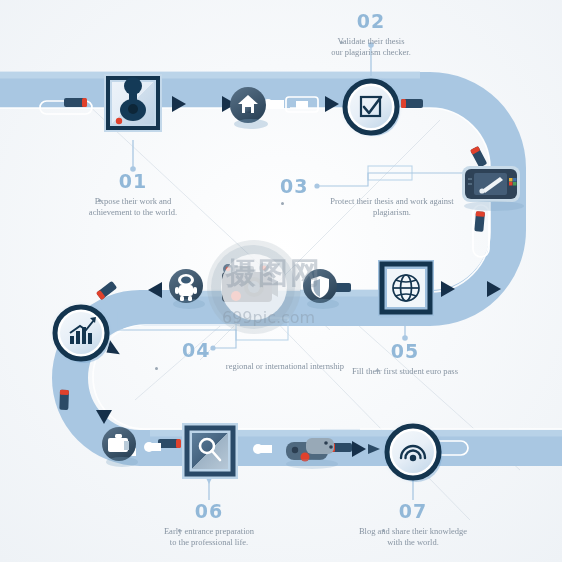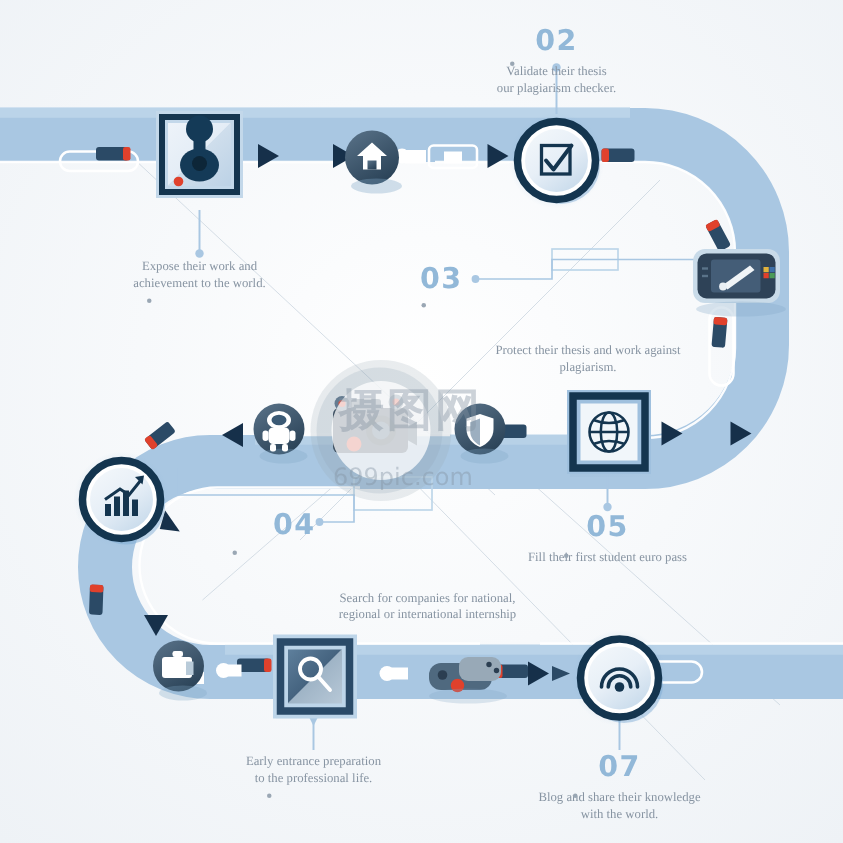--- a/index.html
+++ b/index.html
@@ -68,21 +68,20 @@
     line-height:1;
   }
   .inline-desc{
     position:absolute;
     width:190px;
     text-align:center;
     font-family:"Liberation Serif", serif;
     font-size:8.5px;
     line-height:1.32;
     color:#8794a2;
-    margin-top:32px;
   }
   
   .wm-cjk{
     position:absolute;
     left:226px;
     top:253px;
     font-family:Liberation Serif, serif;
     font-size:30px;
     font-weight:bold;
     color:rgba(130,145,160,0.40);
@@ -466,59 +465,60 @@
       </g>
     </g>
   </svg>
 
   <div class="wm-ring"></div>
   <div class="wm-ring2"></div>
   <div class="wm-cjk">摄图网</div>
   <div class="wm-url">699pic.com</div>
 
   <div class="step-text" style="left:33px; top:172px;">
+    <div class="step-num">01</div>
     <div class="step-desc">
       <div>Expose their work and</div>
       <div>achievement to the world.</div>
     </div>
   </div>
   <div class="bullet" style="left:98px; top:199px;"></div>
 
-  <div class="step-text" style="left:271px; top:18px;">
+  <div class="step-text" style="left:271px; top:12px;">
     <div class="step-num">02</div>
     <div class="step-desc">
       <div>Validate their thesis</div>
       <div>our plagiarism checker.</div>
     </div>
   </div>
   <div class="bullet" style="left:340px; top:41px;"></div>
 
   <div class="inline-num" style="left:280px; top:177px;">03</div>
   <div class="inline-desc" style="left:297px; top:196px;">
     <div>Protect their thesis and work against</div>
     <div>plagiarism.</div>
   </div>
   <div class="bullet" style="left:281px; top:202px;"></div>
 
   <div class="inline-num" style="left:174px; top:341px;margin-left:8px;">04</div>
   <div class="inline-desc" style="left:190px; top:361px;">
-    <div>Search for companies for national,</div>
     <div>regional or international internship</div>
   </div>
   <div class="bullet" style="left:155px; top:367px;"></div>
 
   <div class="step-text" style="left:305px; top:342px;">
     <div class="step-num">05</div>
     <div class="step-desc">
       <div>Fill their first student euro pass</div>
     </div>
   </div>
   <div class="bullet" style="left:376px; top:369px;"></div>
 
   <div class="step-text" style="left:109px; top:502px;">
+    <div class="step-num">06</div>
     <div class="step-desc">
       <div>Early entrance preparation</div>
       <div>to the professional life.</div>
     </div>
   </div>
   <div class="bullet" style="left:178px; top:529px;"></div>
 
   <div class="step-text" style="left:313px; top:502px;">
     <div class="step-num">07</div>
     <div class="step-desc">

